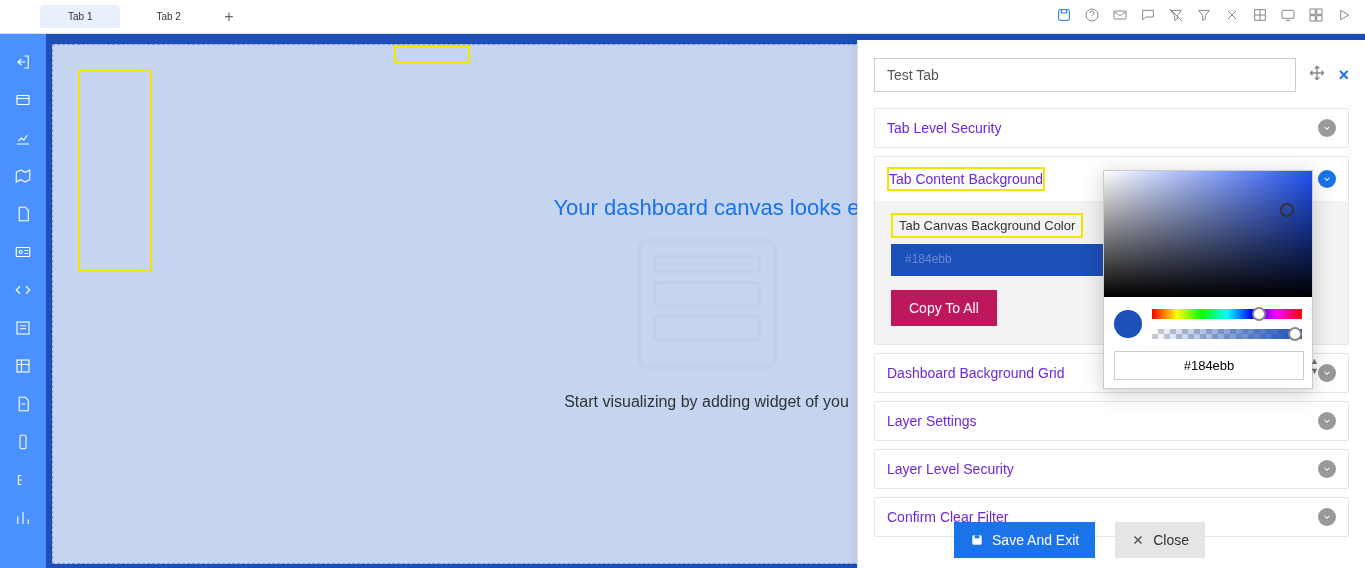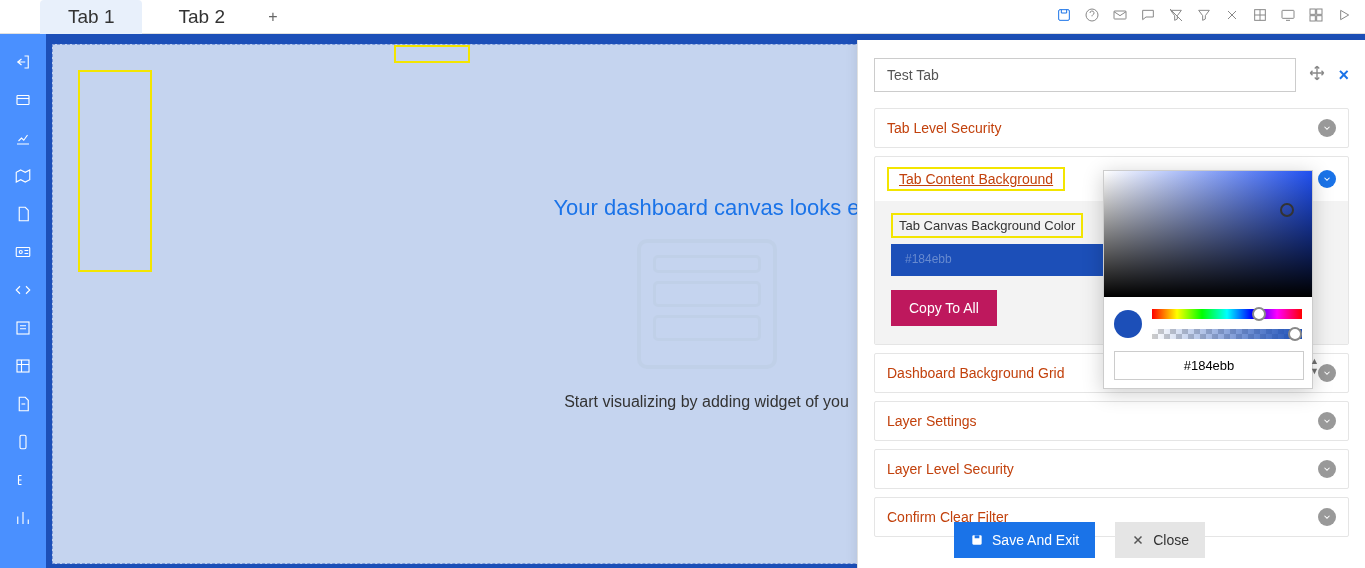--- a/index.html
+++ b/index.html
@@ -1,20 +1,20 @@
 <!DOCTYPE html>
 <html><head>
 <meta charset="utf-8">
 <style>
   * { box-sizing: border-box; margin: 0; padding: 0; font-family: 'Segoe UI', Arial, sans-serif; }
   body { width: 1365px; height: 568px; background: #fff; overflow: hidden; position: relative; }
 
   
   .tab-bar { height: 34px; display: flex; align-items: center; padding-left: 40px; border-bottom: 1px solid #e0e0e0; }
-  .tab { padding: 6px 28px; font-size: 19px; color: #333; cursor: pointer; border-radius: 4px 4px 0 0; margin-right: 8px; }
+  .tab { padding: 6px 28px; font-size: 10px; color: #333; cursor: pointer; border-radius: 4px 4px 0 0; margin-right: 8px; }
   .tab.active { background: #e8f0fb; }
   .add-tab { width: 24px; height: 24px; display: flex; align-items: center; justify-content: center; color: #666; cursor: pointer; font-size: 16px; }
   .toolbar { position: absolute; right: 10px; top: 4px; display: flex; gap: 6px; }
   .toolbar-icon { width: 22px; height: 22px; display: flex; align-items: center; justify-content: center; color: #666; cursor: pointer; }
   .toolbar-icon svg { width: 16px; height: 16px; stroke: #888; fill: none; stroke-width: 1.5; }
   .toolbar-icon.blue svg { stroke: #1a73e8; }
 
   
   .main { display: flex; height: calc(100% - 34px); }
   .left-rail { width: 46px; background: #4a90ff; display: flex; flex-direction: column; align-items: center; padding-top: 18px; gap: 18px; }
@@ -36,29 +36,29 @@
   .highlight-left { position: absolute; left: 78px; top: 70px; width: 74px; height: 202px; border: 2px solid #f3e500; }
 
   
   .panel { position: absolute; right: 0; top: 40px; width: 508px; bottom: 0; background: #fff; border-left: 1px solid #e0e0e0; box-shadow: -2px 0 10px rgba(0,0,0,.08); display: flex; flex-direction: column; }
   .panel-header { display: flex; align-items: center; padding: 18px 16px 12px; gap: 12px; }
   .tab-name-input { flex: 1; height: 34px; border: 1px solid #ccc; padding: 0 12px; font-size: 14px; color: #555; }
   .panel-move { color: #666; cursor: move; }
   .panel-close { color: #1a73e8; cursor: pointer; font-size: 18px; font-weight: bold; }
 
   .section { border: 1px solid #e5e5e5; border-radius: 2px; margin: 4px 16px; }
-  .section-head { display: flex; align-items: center; justify-content: space-between; padding: 10px 12px; cursor: pointer; font-size: 14px; color: #c2410c; }
+  .section-head { display: flex; align-items: center; justify-content: space-between; padding: 10px 12px; cursor: pointer; font-size: 14px; color: #6d28d9; }
   .section-head .chev { width: 18px; height: 18px; border-radius: 50%; background: #999; display:flex; align-items:center; justify-content:center; }
   .section-head .chev svg { width:10px; height:10px; stroke:#fff; fill:none; stroke-width:2.5; }
   .section-head .chev.blue { background: #1a73e8; }
   .refresh-ico { margin-left: auto; margin-right: 10px; color: #1a73e8; }
   .section-body { padding: 12px 16px 18px; background: #f3f3f3; }
   .tab-bg-label { font-size: 13px; color: #333; display: inline-block; padding: 3px 6px; text-align: right; }
   .hl-box { border: 2px solid #f3e500; display:inline-block; }
-  .hl-box.pad { padding: 2px 10px; text-decoration: underline; }
+  .hl-box.pad { padding: 2px 0; }
   .color-swatch { width: 220px; height: 32px; background: #1c4fb8; color: #678acf; font-size: 12px; padding: 8px 14px; margin-top: 6px; }
   .copy-btn { margin-top: 14px; padding: 10px 18px; background: #be185d; color: #fff; border: none; cursor: pointer; font-size: 14px; }
 
   
   .color-picker { position: absolute; right: 52px; top: 170px; width: 210px; background: #fff; border: 1px solid #ccc; box-shadow: 0 4px 20px rgba(0,0,0,.2); padding: 0; }
   .cp-sat { height: 126px; position: relative; background: linear-gradient(to top, #000, rgba(0,0,0,0)), linear-gradient(to right, #fff, #2050f0); }
   .cp-cursor { position: absolute; right: 18px; top: 32px; width: 14px; height: 14px; border-radius: 50%; border: 2px solid #333; }
   .cp-controls { padding: 12px 10px; display: flex; align-items: center; gap: 10px; }
   .cp-preview { width: 28px; height: 28px; border-radius: 50%; background: #1c4fb8; }
   .cp-sliders { flex: 1; display: flex; flex-direction: column; gap: 10px; }

